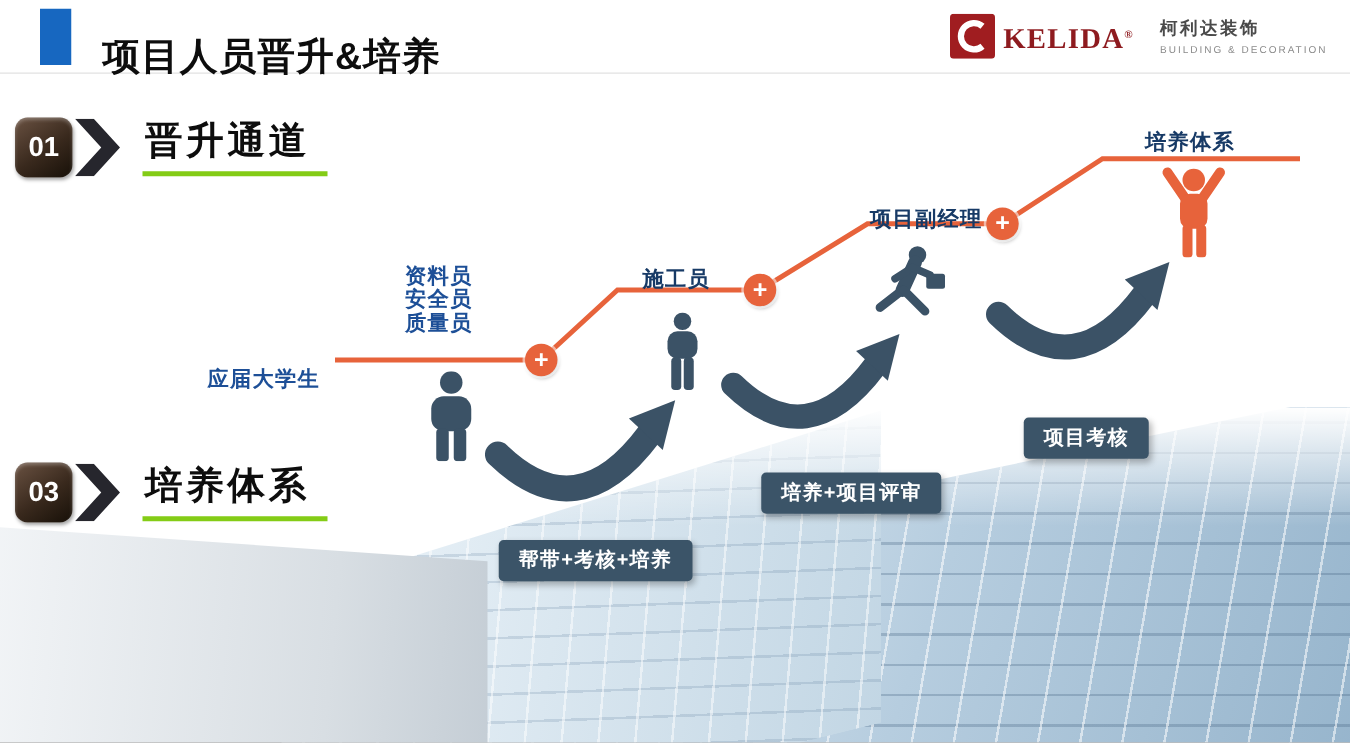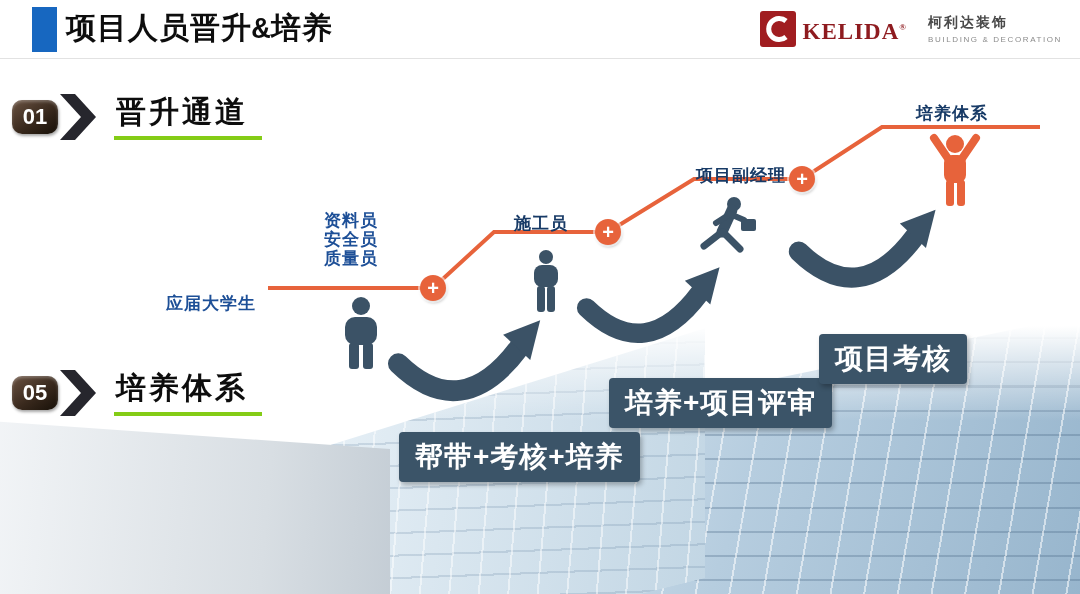--- a/index.html
+++ b/index.html
@@ -33,37 +33,37 @@
     left:-40px;bottom:-30px;width:430px;height:190px;
     background:linear-gradient(95deg,#f5f7f9 0%,#d8dee3 70%,#c4cdd5 100%);
     transform:skewY(4deg);
   }
   .bg-fade{position:absolute;left:0;top:0;width:100%;height:95px;
     background:linear-gradient(180deg,#ffffff 0%,rgba(255,255,255,0) 100%);}
   
   .header-rule{position:absolute;left:0;top:58px;width:1080px;height:1px;background:#e2e2e2;z-index:2;}
   .title-accent{position:absolute;left:32px;top:7px;width:25px;height:45px;background:#1767C0;z-index:3;}
   .page-title{
-    position:absolute;left:66px;top:9px;z-index:3;margin:0;
-    font-size:30px;font-weight:bold;color:#0d0d0d;letter-spacing:1px;line-height:42px;font-family:Liberation Mono, monospace;
+    position:absolute;left:66px;top:9px;z-index:3;margin:16px;
+    font-size:30px;font-weight:bold;color:#0d0d0d;letter-spacing:1px;line-height:42px;
   }
   .logo{position:absolute;right:18px;top:9px;z-index:3;display:flex;align-items:center;gap:7px;}
   .logo-mark{width:36px;height:36px;display:block;}
   .logo-brand{font-family:"Liberation Serif","DejaVu Serif",serif;font-weight:bold;
     font-size:23px;color:#8e1b1f;letter-spacing:1px;line-height:36px;}
   .logo-brand sup{font-size:9px;color:#8e1b1f;}
   .logo-right{display:flex;flex-direction:column;justify-content:center;gap:3px;margin-left:14px;}
   .logo-cn{font-size:14px;font-weight:bold;color:#4a4a4a;letter-spacing:2px;}
   .logo-en{font-size:8px;color:#8b8b8b;letter-spacing:1.6px;}
   
   .section{position:absolute;left:12px;display:flex;align-items:center;z-index:4;}
   .section-1{top:94px;}
   .section-2{top:370px;}
   .section-badge{
-    width:46px;height:34px;border-radius:10px;flex:0 0 auto;
+    width:46px;height:48px;border-radius:10px;flex:0 0 auto;
     background:linear-gradient(145deg,#6a5242 0%,#39291d 55%,#171008 100%);
     box-shadow:inset 0 2px 3px rgba(255,255,255,.25), 1px 2px 3px rgba(0,0,0,.35);
     color:#fff;font-size:22px;font-weight:bold;
     display:flex;align-items:center;justify-content:center;
   }
   .section-chevron{margin-left:2px;flex:0 0 auto;}
   .section-title{
     margin-left:18px;font-size:30px;font-weight:bold;color:#0d0d0d;letter-spacing:3px;
     padding:0 14px 7px 2px;border-bottom:4px solid #84cc16;line-height:34px;
   }
@@ -91,21 +91,21 @@
   .person-1{left:337px;top:297px;}
   .person-2{left:528px;top:250px;}
   .person-3{left:694px;top:196px;}
   .person-4{left:926px;top:130px;}
   .swoosh{position:absolute;z-index:2;}
   .swoosh-1{left:382px;top:304px;}
   .swoosh-2{left:566px;top:252px;}
   .swoosh-3{left:786px;top:194px;}
   .process-box{
     position:absolute;z-index:5;background:#3B5468;color:#ffffff;
-    font-size:28px;font-weight:bold;white-space:nowrap;letter-spacing:1px;
+    font-size:16px;font-weight:bold;white-space:nowrap;letter-spacing:1px;
     padding:6px 16px;border-radius:4px;box-shadow:2px 3px 5px rgba(0,0,0,.28);
   }
   .proc-1{left:399px;top:432px;}
   .proc-2{left:609px;top:378px;}
   .proc-3{left:819px;top:334px;}
 </style>
 </head>
 <body>
 
 <div class="slide">
@@ -135,21 +135,21 @@
 
   <div class="section section-1">
     <div class="section-badge">01</div>
     <svg class="section-chevron" width="36" height="46" viewBox="0 0 36 46">
       <polygon points="0,0 15,0 36,23 15,46 0,46 21,23" fill="#26262d"></polygon>
     </svg>
     <div class="section-title">晋升通道</div>
   </div>
 
   <div class="section section-2">
-    <div class="section-badge">05</div>
+    <div class="section-badge">03</div>
     <svg class="section-chevron" width="36" height="46" viewBox="0 0 36 46">
       <polygon points="0,0 15,0 36,23 15,46 0,46 21,23" fill="#26262d"></polygon>
     </svg>
     <div class="section-title">培养体系</div>
   </div>
 
   <svg class="path-line" width="1080" height="594" viewBox="0 0 1080 594">
     <polyline points="268,288 433,288 494,232 608,232 694,179 802,179 882,127 1040,127" fill="none" stroke="#E7633B" stroke-width="4"></polyline>
   </svg>
 

